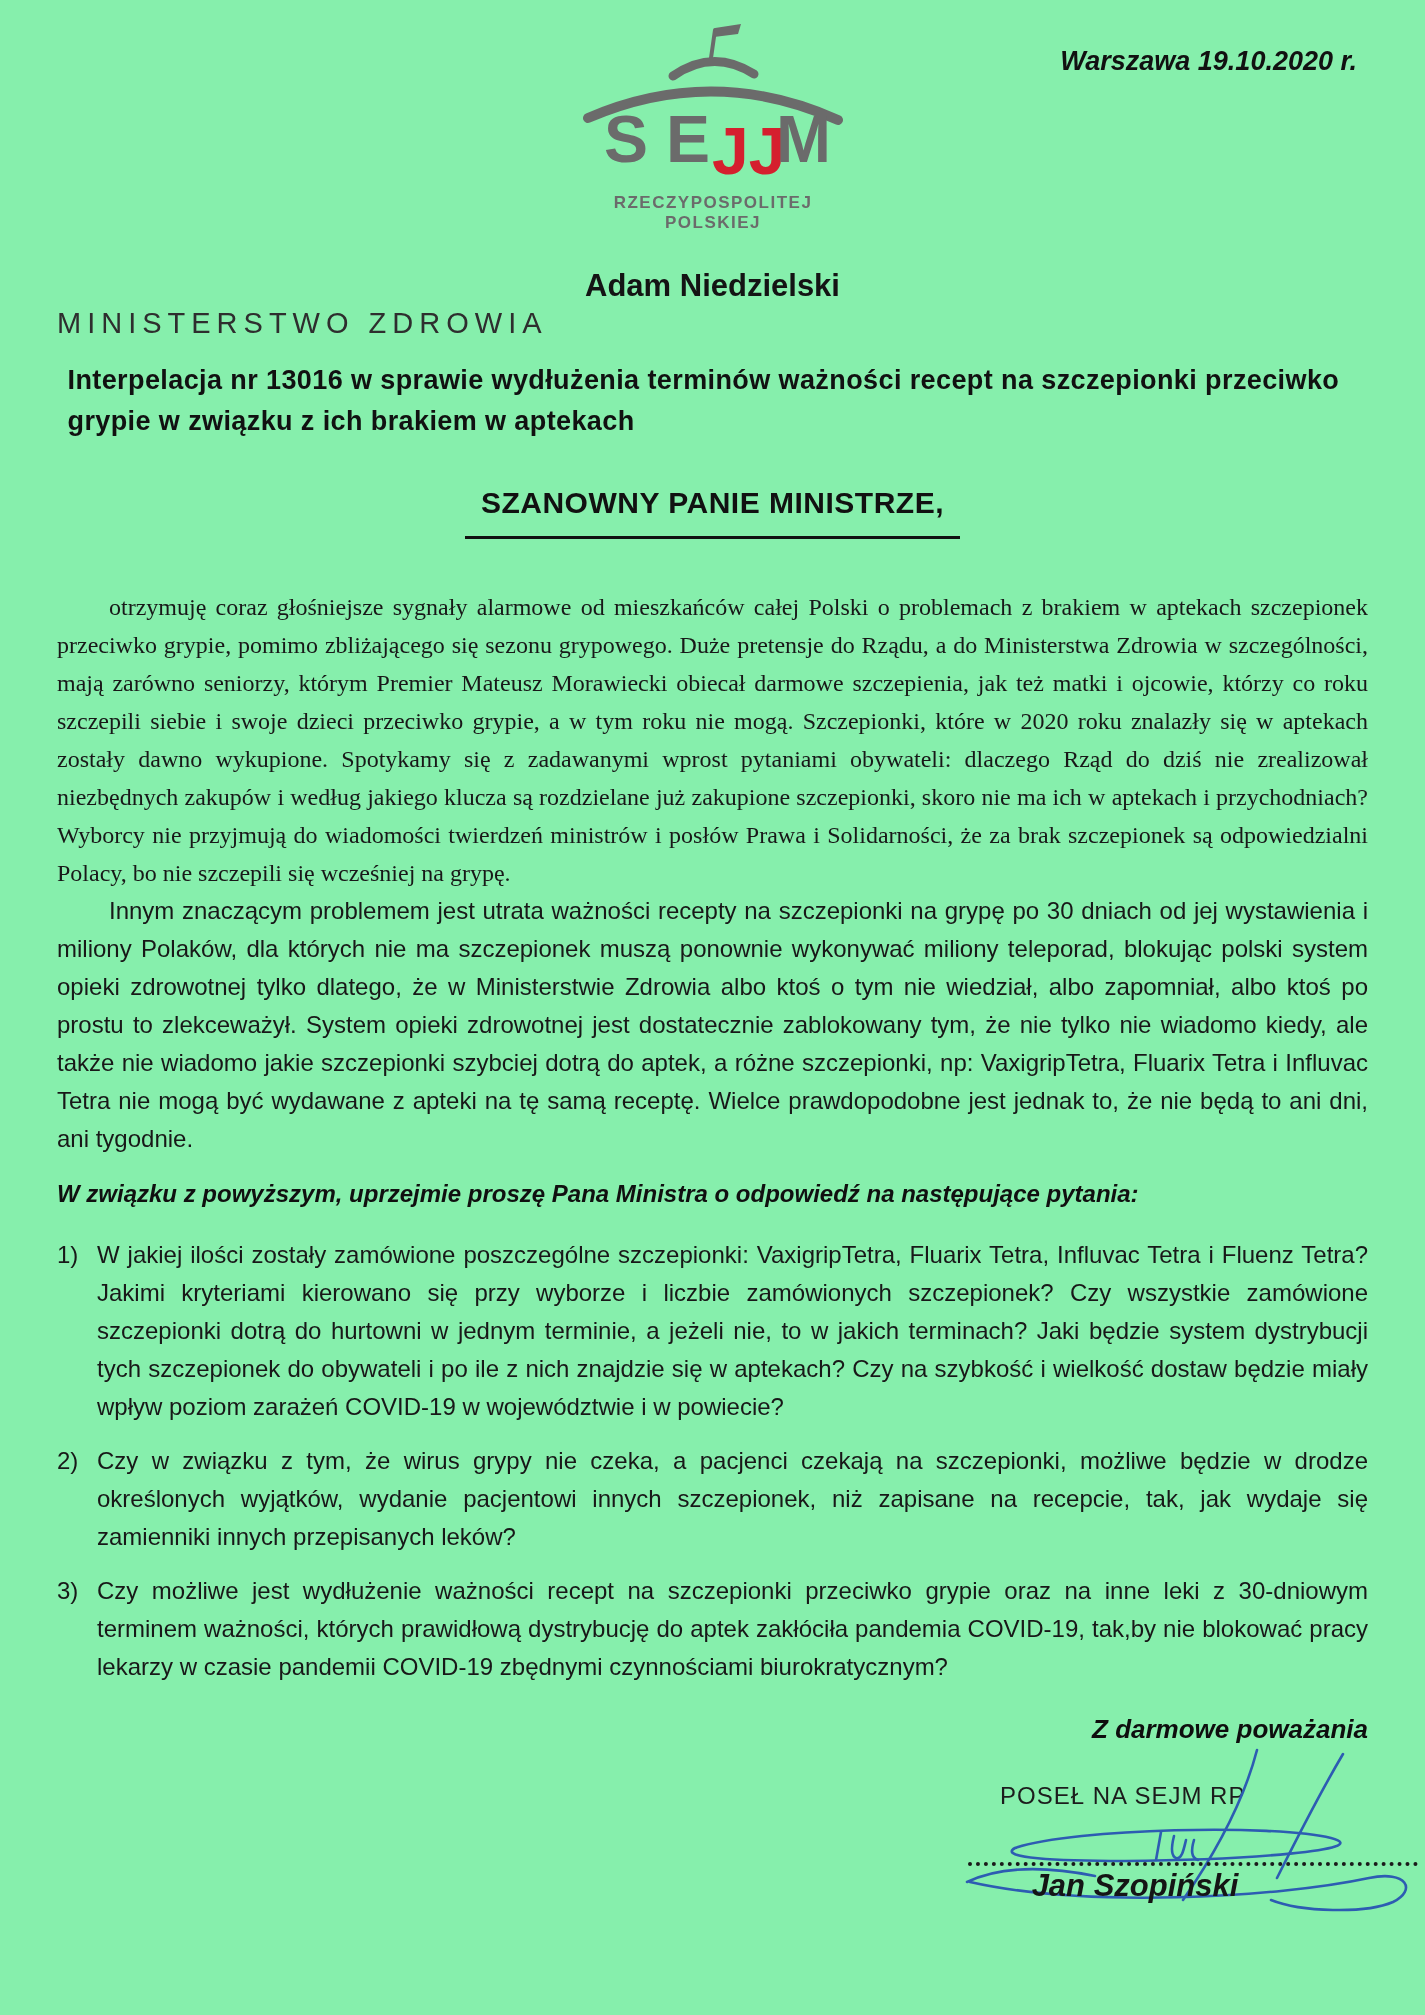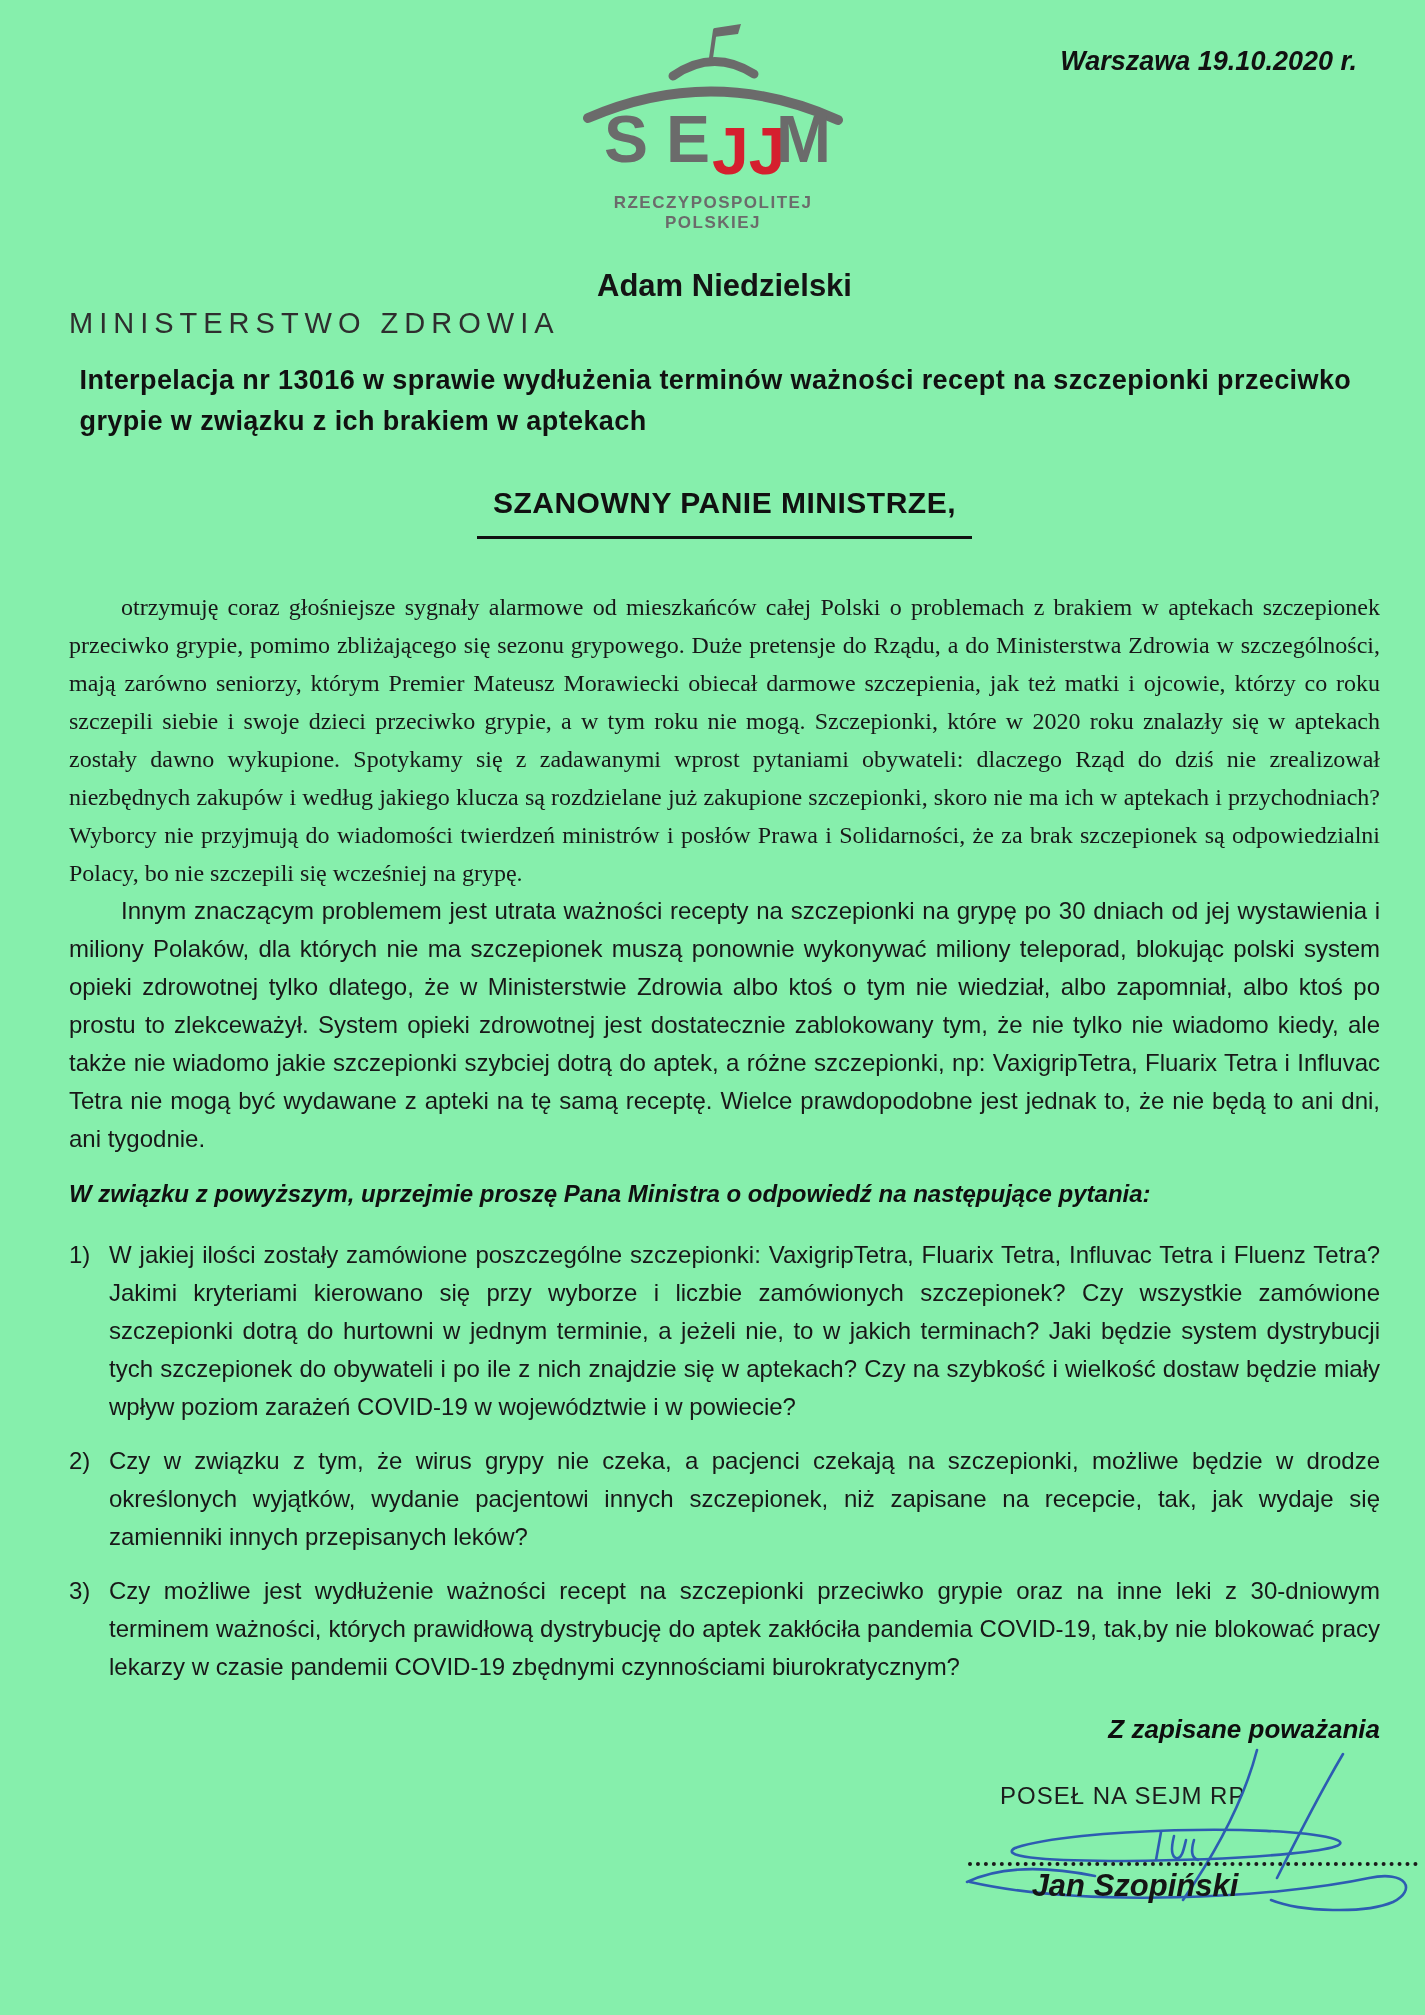--- a/index.html
+++ b/index.html
@@ -17,21 +17,21 @@
     font-size:27px;font-weight:bold;font-style:italic;color:#111;
   }
   .logo{
     position:absolute;left:578px;top:22px;width:270px;text-align:center;
   }
   .logo-caption{
     font-size:17px;font-weight:bold;color:#6b6b6b;letter-spacing:1.5px;margin-top:2px;
   }
   
   .content{
-    position:absolute;top:268px;left:69px;width:1311px;
+    position:absolute;top:268px;left:57px;width:1311px;
   }
   .recipient-name{
     text-align:center;font-size:31px;font-weight:bold;line-height:36px;color:#141414;
   }
   .recipient-institution{
     text-align:left;font-size:29px;font-weight:normal;letter-spacing:6px;color:#2e2e2e;margin-top:3px;
   }
   .subject{
     margin:20px auto 0 auto;max-width:1290px;
     text-align:left;font-size:27px;font-weight:bold;line-height:41px;letter-spacing:0.4px;color:#111;
@@ -127,21 +127,21 @@
       <div class="question">
         <span class="q-num">2)</span>
         <p class="q-text">Czy w związku z tym, że wirus grypy nie czeka, a pacjenci czekają na szczepionki, możliwe będzie w drodze określonych wyjątków, wydanie pacjentowi innych szczepionek, niż zapisane na recepcie, tak, jak wydaje się zamienniki innych przepisanych leków?</p>
       </div>
       <div class="question">
         <span class="q-num">3)</span>
         <p class="q-text">Czy możliwe jest wydłużenie ważności recept na szczepionki przeciwko grypie oraz na inne leki z 30-dniowym terminem ważności, których prawidłową dystrybucję do aptek zakłóciła pandemia COVID-19, tak,by nie blokować pracy lekarzy w czasie pandemii COVID-19 zbędnymi czynnościami biurokratycznym?</p>
       </div>
     </div>
 
-    <div class="closing">Z zapisane poważania</div>
+    <div class="closing">Z darmowe poważania</div>
 
   </div>
 
   <div class="sig-title">POSEŁ NA SEJM RP</div>
 
   <svg class="sig-ink" viewBox="0 0 490 180" aria-hidden="true">
     <g fill="none" stroke="#2d5cb2" stroke-width="2.6" stroke-linecap="round">
 
       <path d="M398 6 C 372 50 350 94 332 130"></path>
       <path d="M312 2 C 300 48 274 100 238 152"></path>

